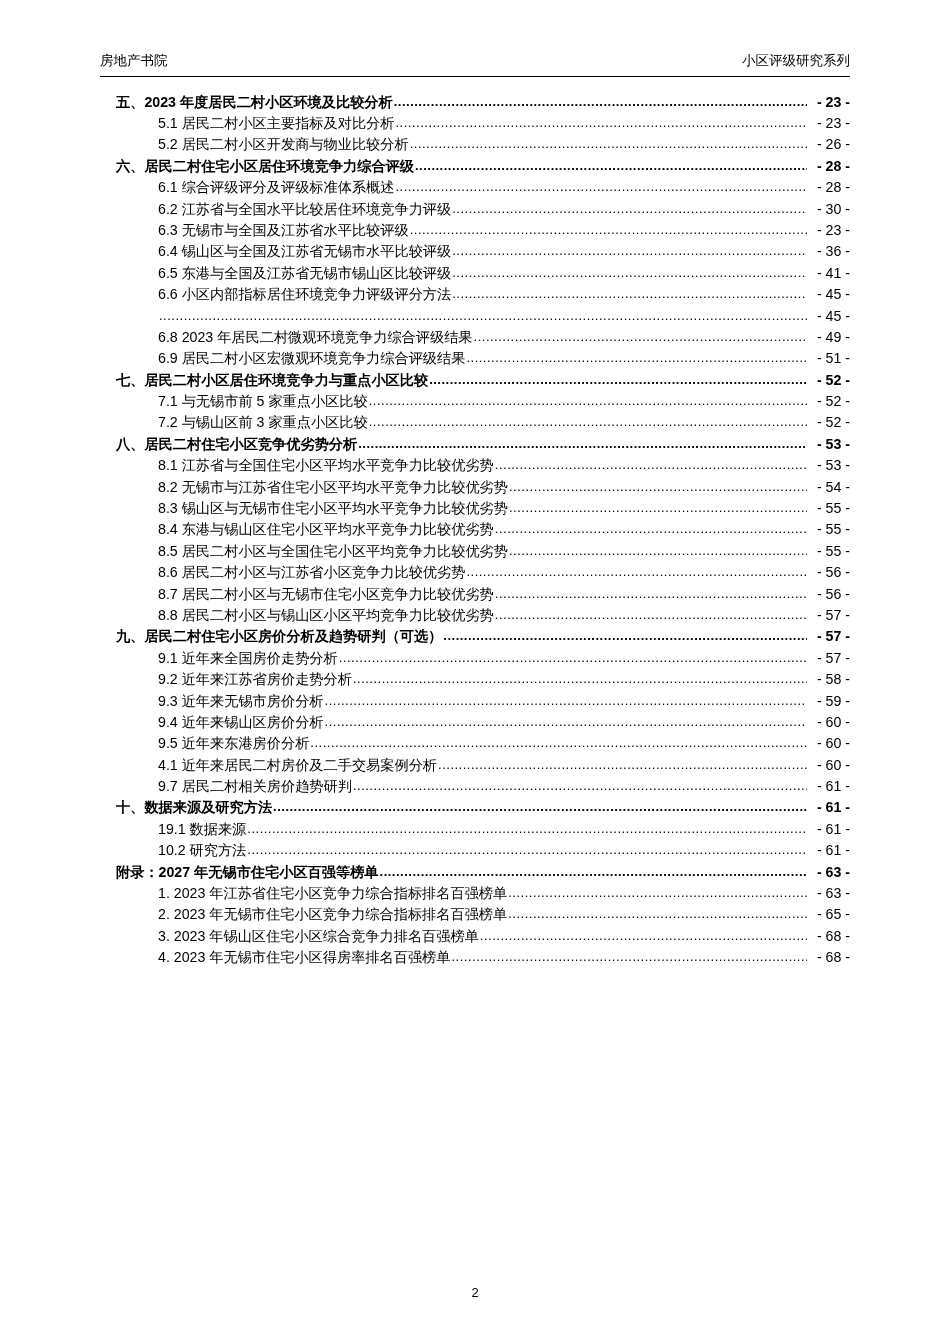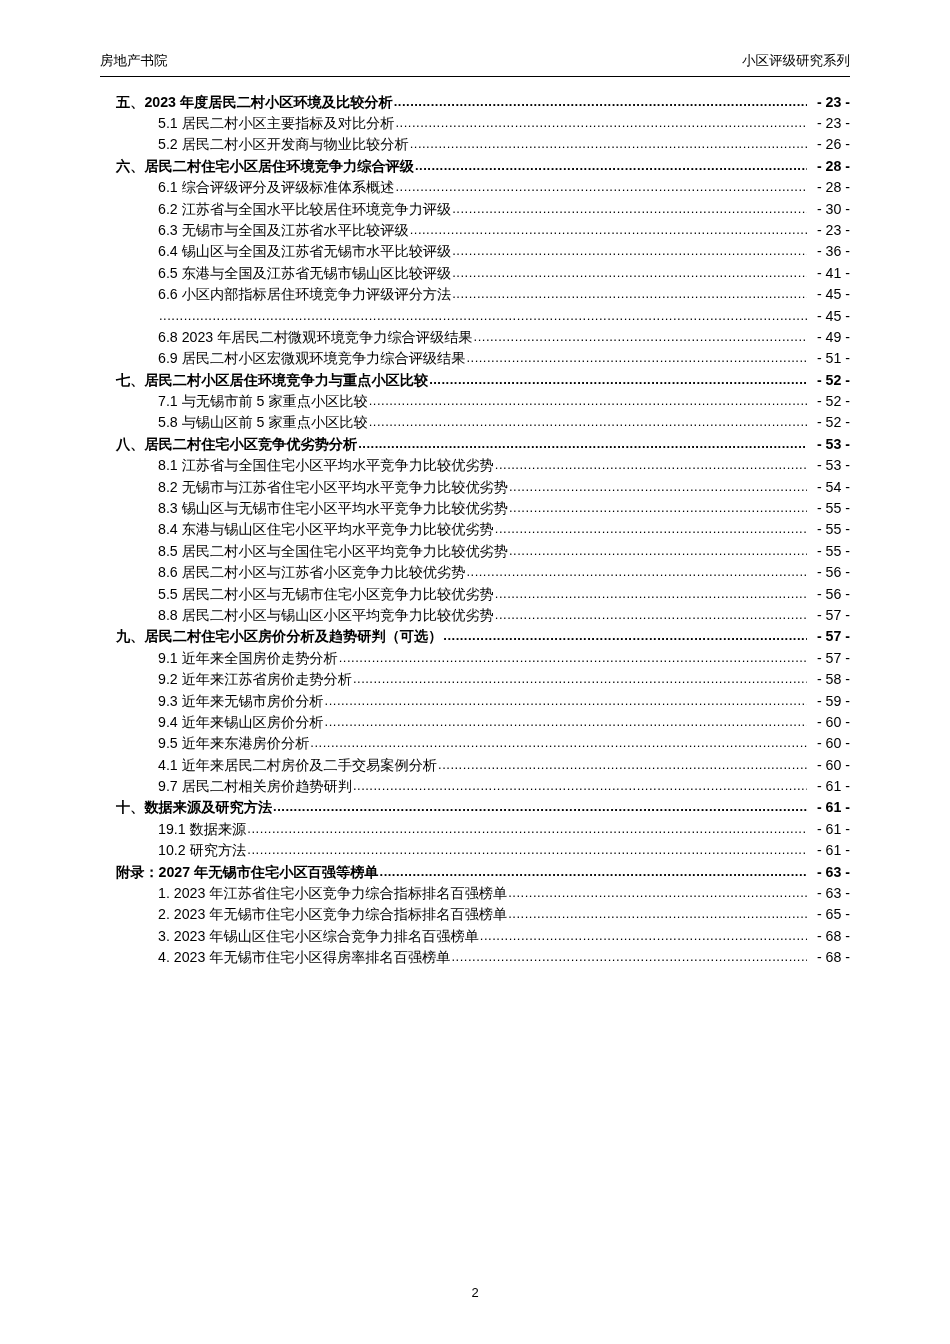--- a/index.html
+++ b/index.html
@@ -158,21 +158,21 @@
         <span class="label">七、居民二村小区居住环境竞争力与重点小区比较</span>
         <span class="dots">...............................................................................................................................................................</span>
         <span class="page-num">- 52 -</span>
       </div>
       <div class="toc-entry lvl2">
         <span class="label">7.1 与无锡市前 5 家重点小区比较</span>
         <span class="dots">...............................................................................................................................................................</span>
         <span class="page-num">- 52 -</span>
       </div>
       <div class="toc-entry lvl2">
-        <span class="label">5.8 与锡山区前 5 家重点小区比较</span>
+        <span class="label">7.2 与锡山区前 3 家重点小区比较</span>
         <span class="dots">...............................................................................................................................................................</span>
         <span class="page-num">- 52 -</span>
       </div>
       <div class="toc-entry lvl1">
         <span class="label">八、居民二村住宅小区竞争优劣势分析</span>
         <span class="dots">...............................................................................................................................................................</span>
         <span class="page-num">- 53 -</span>
       </div>
       <div class="toc-entry lvl2">
         <span class="label">8.1 江苏省与全国住宅小区平均水平竞争力比较优劣势</span>
@@ -198,21 +198,21 @@
         <span class="label">8.5 居民二村小区与全国住宅小区平均竞争力比较优劣势</span>
         <span class="dots">...............................................................................................................................................................</span>
         <span class="page-num">- 55 -</span>
       </div>
       <div class="toc-entry lvl2">
         <span class="label">8.6 居民二村小区与江苏省小区竞争力比较优劣势</span>
         <span class="dots">...............................................................................................................................................................</span>
         <span class="page-num">- 56 -</span>
       </div>
       <div class="toc-entry lvl2">
-        <span class="label">5.5 居民二村小区与无锡市住宅小区竞争力比较优劣势</span>
+        <span class="label">8.7 居民二村小区与无锡市住宅小区竞争力比较优劣势</span>
         <span class="dots">...............................................................................................................................................................</span>
         <span class="page-num">- 56 -</span>
       </div>
       <div class="toc-entry lvl2">
         <span class="label">8.8 居民二村小区与锡山区小区平均竞争力比较优劣势</span>
         <span class="dots">...............................................................................................................................................................</span>
         <span class="page-num">- 57 -</span>
       </div>
       <div class="toc-entry lvl1">
         <span class="label">九、居民二村住宅小区房价分析及趋势研判（可选）</span>

